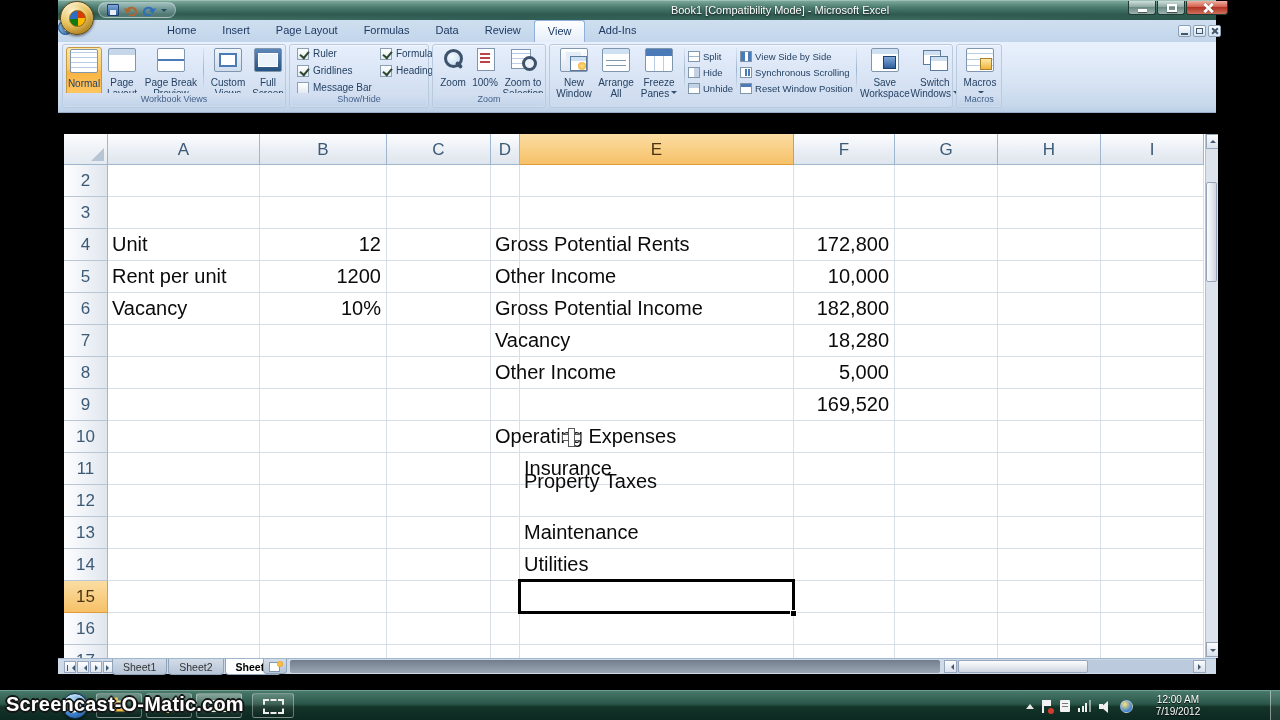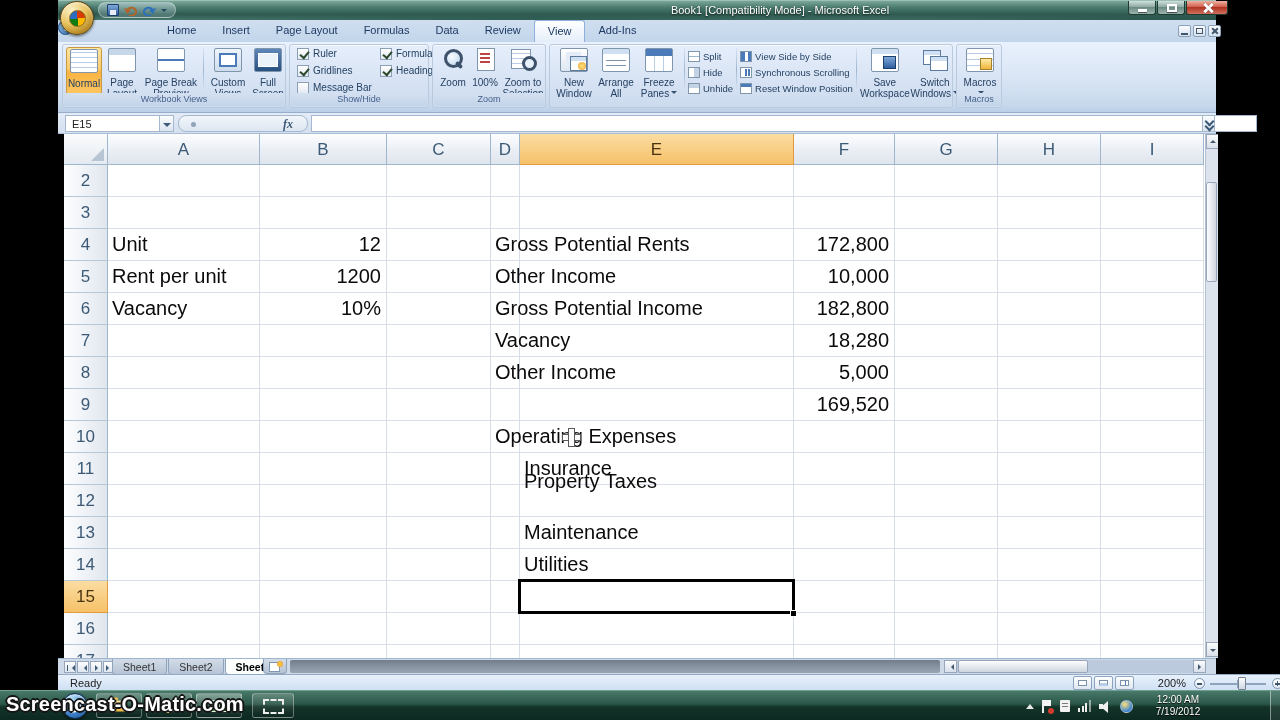--- a/index.html
+++ b/index.html
@@ -403,30 +403,20 @@
         </div>
     </div>
     <div class="group" style="left:898px; width:46px;">
       <div class="grp-body" id="g-mac">
           <div class="bigbtn" style="width: 40px;"><div class="ricon macros-icon"></div><div class="lbl">Macros<span class="dd"></span></div></div>
         </div>
       <div class="grp-label">Macros</div>
     </div>
   </div>
 
-  <div id="formulabar">
-    <div id="namebox">E15</div>
-    <div id="namebox-dd"></div>
-    <div id="fxpill">
-      <div class="dot"></div>
-      <div id="fx-label">fx</div>
-    </div>
-    <div id="formula-input"></div>
-    <div id="fb-chevron"></div>
-  </div>
 
   <div id="sheet">
     <div id="corner"></div>
     <div id="vscroll">
       <div class="sbtn" id="vs-up"></div>
       <div class="sbtn" id="vs-down"></div>
     </div>
     <div id="vs-thumb-holder"></div>
   <div class="colh" style="left: 44px; top: 0px; width: 152px;">A</div>
       <div class="vline" style="left: 195px;"></div>
@@ -524,33 +514,20 @@
       </div>
     <div id="insert-tab"></div>
     <div id="tab-recess"></div>
     <div id="hscroll">
       <div class="hbtn" id="hs-left"></div>
       <div id="hs-thumb"></div>
       <div class="hbtn" id="hs-right"></div>
     </div>
   </div>
 
-  <div id="statusbar">
-    <div id="status-mode">Ready</div>
-    <div id="viewbtns">
-      <div class="vb vb1"></div>
-      <div class="vb vb2"></div>
-      <div class="vb vb3"></div>
-    </div>
-    <div id="zoom-level">200%</div>
-    <div id="zoom-out"></div>
-    <div id="zoom-track"></div>
-    <div id="zoom-thumb"></div>
-    <div id="zoom-in"></div>
-  </div>
 
   <div id="taskbar">
     <div id="startorb">
         <div class="flag"></div>
       </div>
     <div class="tbtn" style="left:96px;">
         <div class="ic i-folder"></div>
       </div>
     <div class="tbtn" style="left:146px;">
         <div class="ic i-orb2"></div>

